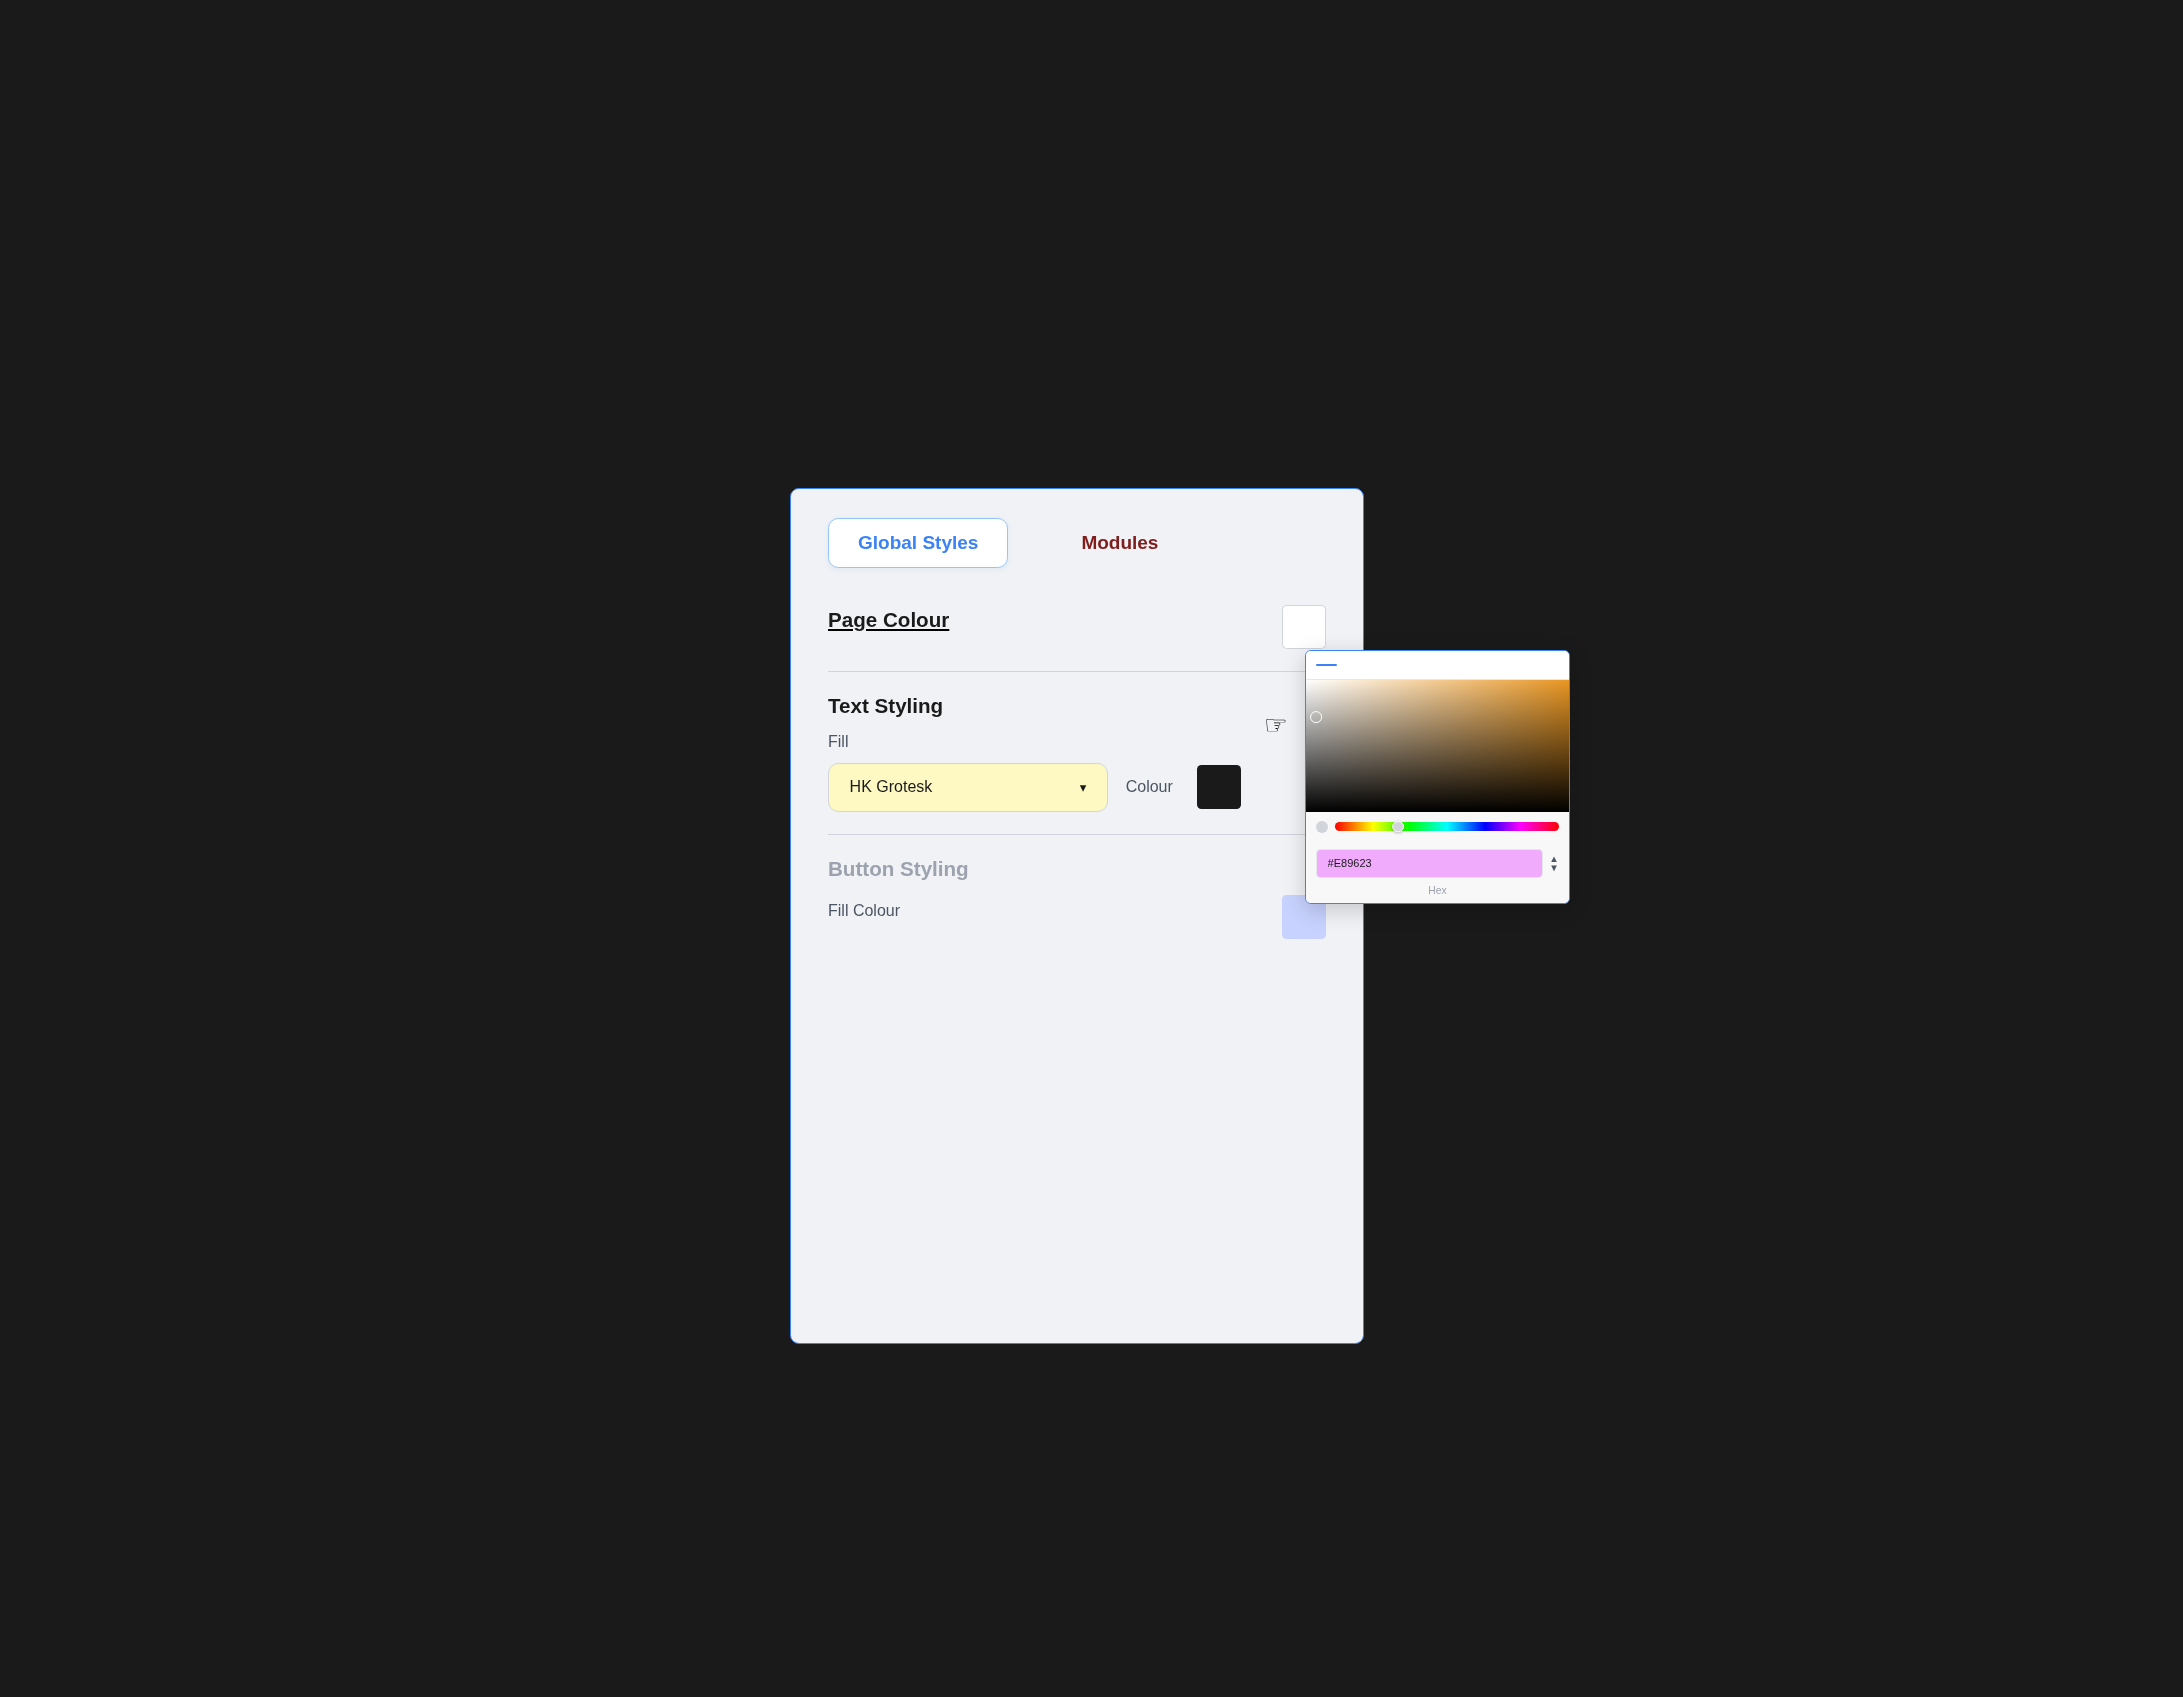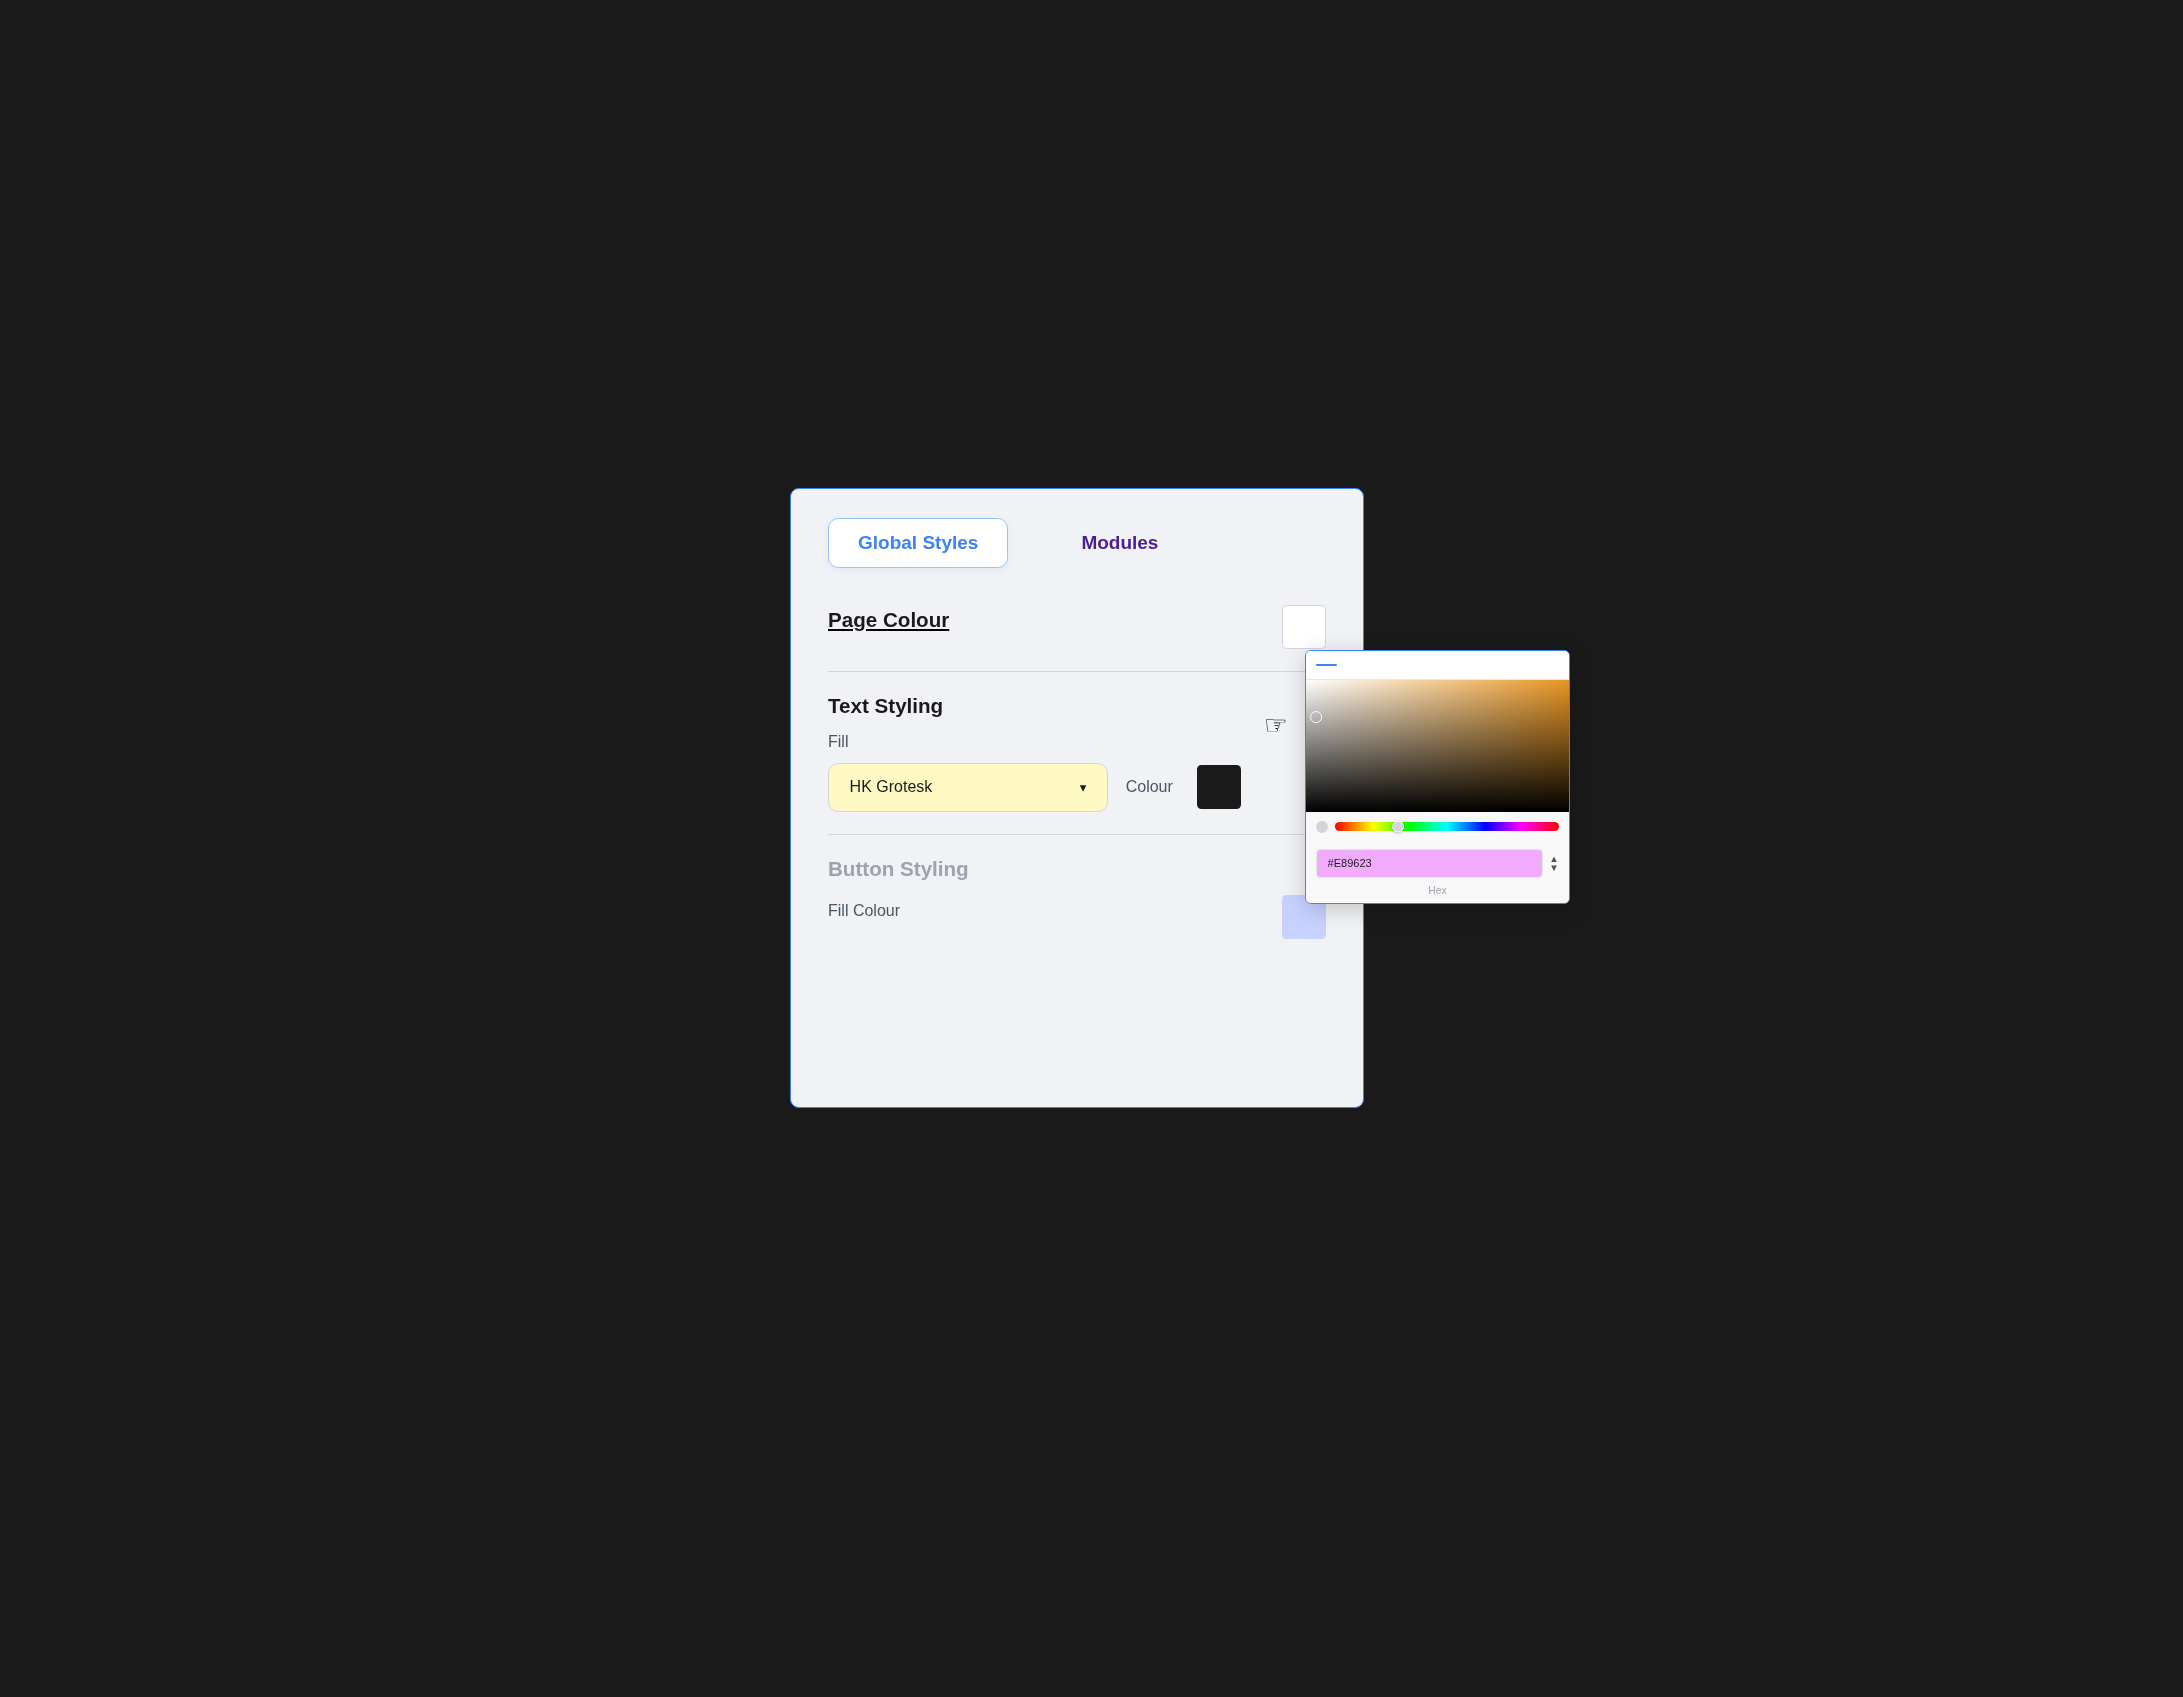--- a/index.html
+++ b/index.html
@@ -18,21 +18,21 @@
       width: 603px;
       height: 721px;
     }
 
     
     .main-panel {
       position: absolute;
       top: 0;
       left: 0;
       width: 574px;
-      height: 620px;
+      height: 856px;
       background: #f0f2f5;
       border-radius: 8.8px;
       border: 1.5px solid #3b82f6;
       padding: 29px 37px;
       overflow: hidden;
     }
 
     
     .tabs-row {
       display: flex;
@@ -53,21 +53,21 @@
 
     .tab-btn.active {
       background: #fff;
       color: #3b82f6;
       border: 1.8px solid #93c5fd;
       box-shadow: 0 1.5px 5.9px rgba(59,130,246,0.08);
     }
 
     .tab-btn.inactive {
       background: transparent;
-      color: #4c1d95;
+      color: #7f1d1d;
       border: none;
     }
 
     
     .section-label {
       font-size: 20.6px;
       font-weight: 700;
       color: #1a1a1a;
       margin-bottom: 14.7px;
     }

